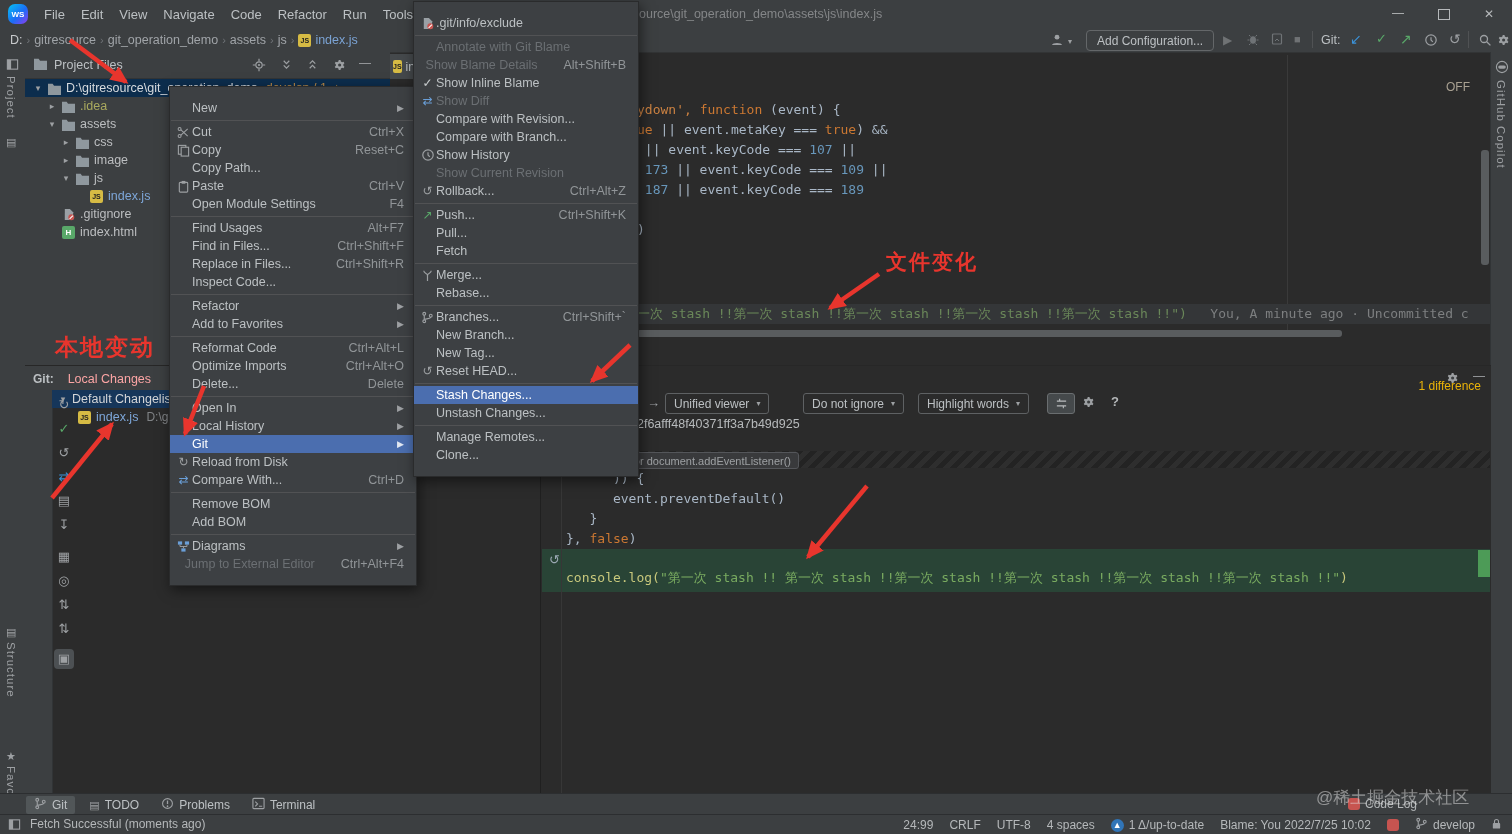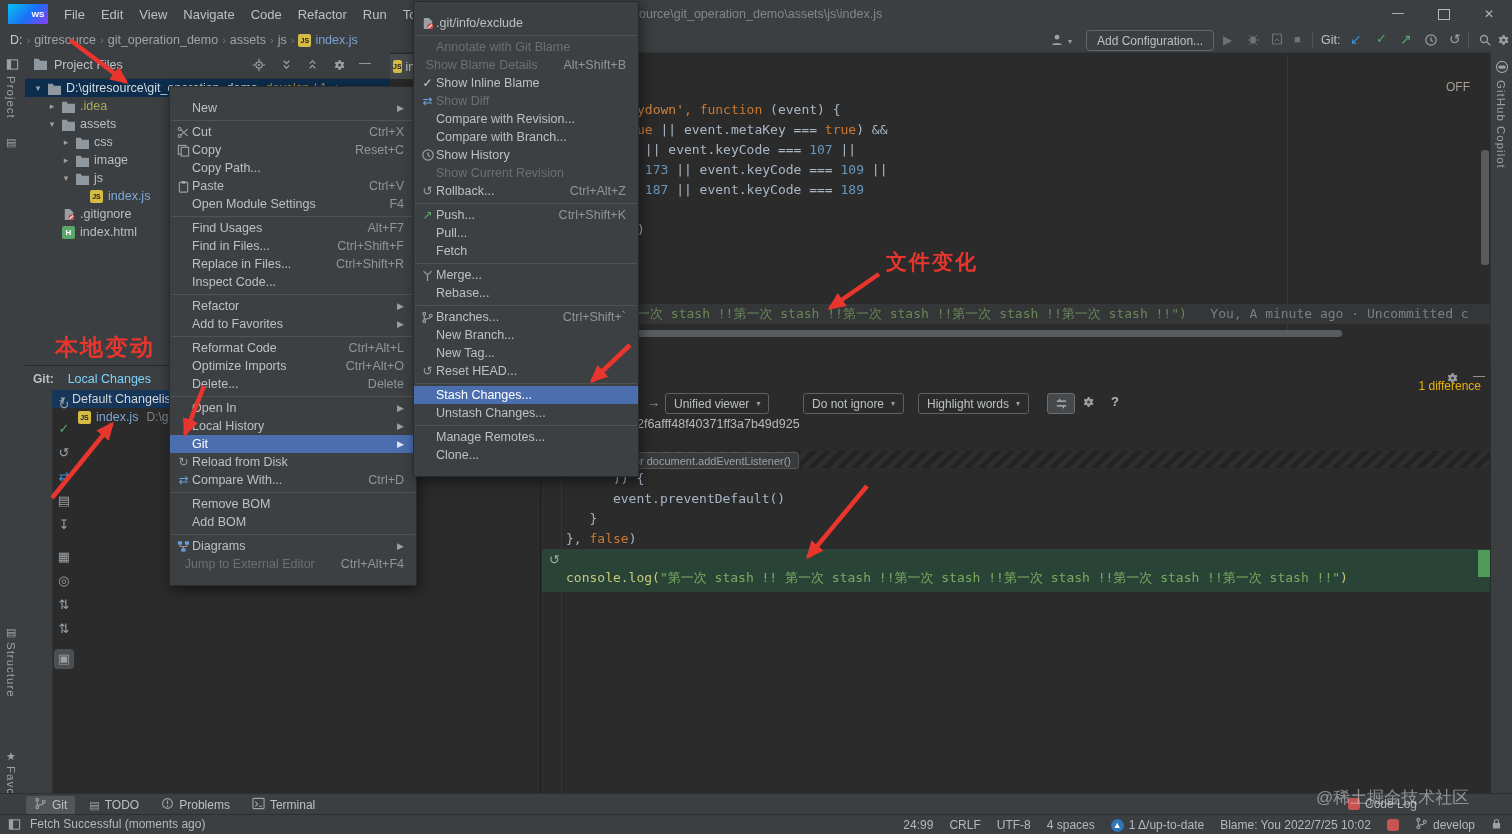--- a/index.html
+++ b/index.html
@@ -3,22 +3,22 @@
 <meta charset="utf-8">
 <style>
   html,body{margin:0;padding:0;background:#1a1a1a;}
   #stage{position:relative;width:1512px;height:834px;background:#2b2b2b;overflow:hidden;
          font-family:"Liberation Sans",sans-serif;color:#bcc0c3;font-size:12px;}
   .abs{position:absolute;}
   .bar{background:#3c3f41;}
   .row{display:flex;align-items:center;}
   
   #titlebar{left:0;top:0;width:1512px;height:28px;border-bottom:1px solid #313335;}
-  .ws-logo{width:20px;height:20px;border-radius:1px;background:linear-gradient(135deg,#07c3f2,#1b6df5 55%,#8f3df0);
-           color:#fff;font-size:8px;font-weight:bold;display:flex;align-items:center;justify-content:center;padding-left:20px;}
+  .ws-logo{width:20px;height:20px;border-radius:7px;background:linear-gradient(135deg,#07c3f2,#1b6df5 55%,#8f3df0);
+           color:#fff;font-size:8px;font-weight:bold;display:flex;align-items:center;justify-content:center;}
   .mmenu{padding:0 8px;height:28px;display:flex;align-items:center;font-size:13px;color:#bcc0c3;cursor:default;}
   .win-title{color:#848688;font-size:12.5px;white-space:nowrap;}
   .winbtn{color:#b6b9bb;font-size:12px;cursor:default;}
   .maxbox{width:10px;height:9px;border:1.4px solid #b6b9bb;}
   
   #navbar{left:0;top:28px;width:1512px;height:24px;border-bottom:1px solid #323435;}
   .crumb{color:#a0a4a8;font-size:12.5px;}
   .crumb-sep{color:#6f7377;margin:0 4px;font-size:11px;}
   .btn-outline{border:1px solid #646769;border-radius:4px;color:#bcc0c3;font-size:12px;
                display:inline-flex;align-items:center;justify-content:center;padding:0 10px;height:19px;}
@@ -316,21 +316,21 @@
     <span class="abs" style="left:4px;top:8px"><svg width="14" height="14" viewBox="0 0 14 14">
           <circle cx="7" cy="7" r="5.6" fill="none" stroke="#9da0a3" stroke-width="1.1"></circle>
           <rect x="3.2" y="5.4" width="7.6" height="3.4" rx="1.7" fill="#9da0a3"></rect>
         </svg></span>
     <div class="abs vlabel" style="left:4px;top:28px">GitHub Copilot</div>
   </div>
 
   <div id="vcs-panel" class="abs">
     <div class="bar row" style="height:25px;border-bottom:1px solid #323435">
       <span style="margin-left:8px;font-weight:bold;color:#bcc0c3">Git:</span>
-      <span style="margin-left:14px;color:#7dd3fc;font-size:12.5px">Local Changes</span>
+      <span style="margin-left:14px;color:#fca5a5;font-size:12.5px">Local Changes</span>
       <span style="margin-left:24px;color:#9da0a3;font-size:12.5px">Lo</span>
     </div>
     <div class="abs bar" style="left:0;top:25px;width:27px;height:403px;border-right:1px solid #313436"></div>
     <div class="abs" style="left:27px;top:24px;width:488px;height:18px;background:#16365a;display:flex;align-items:center">
       <span class="tchev" style="margin-left:4px">▾</span>
       <span style="color:#d4d6d8;font-size:12.5px;margin-left:2px">Default Changelist</span>
     </div>
     <div class="abs row" style="left:27px;top:42px;width:488px;height:18px">
       <span class="bjs" style="margin-left:26px">JS</span>
       <span class="modified" style="font-size:12.5px;margin-left:5px">index.js</span>

